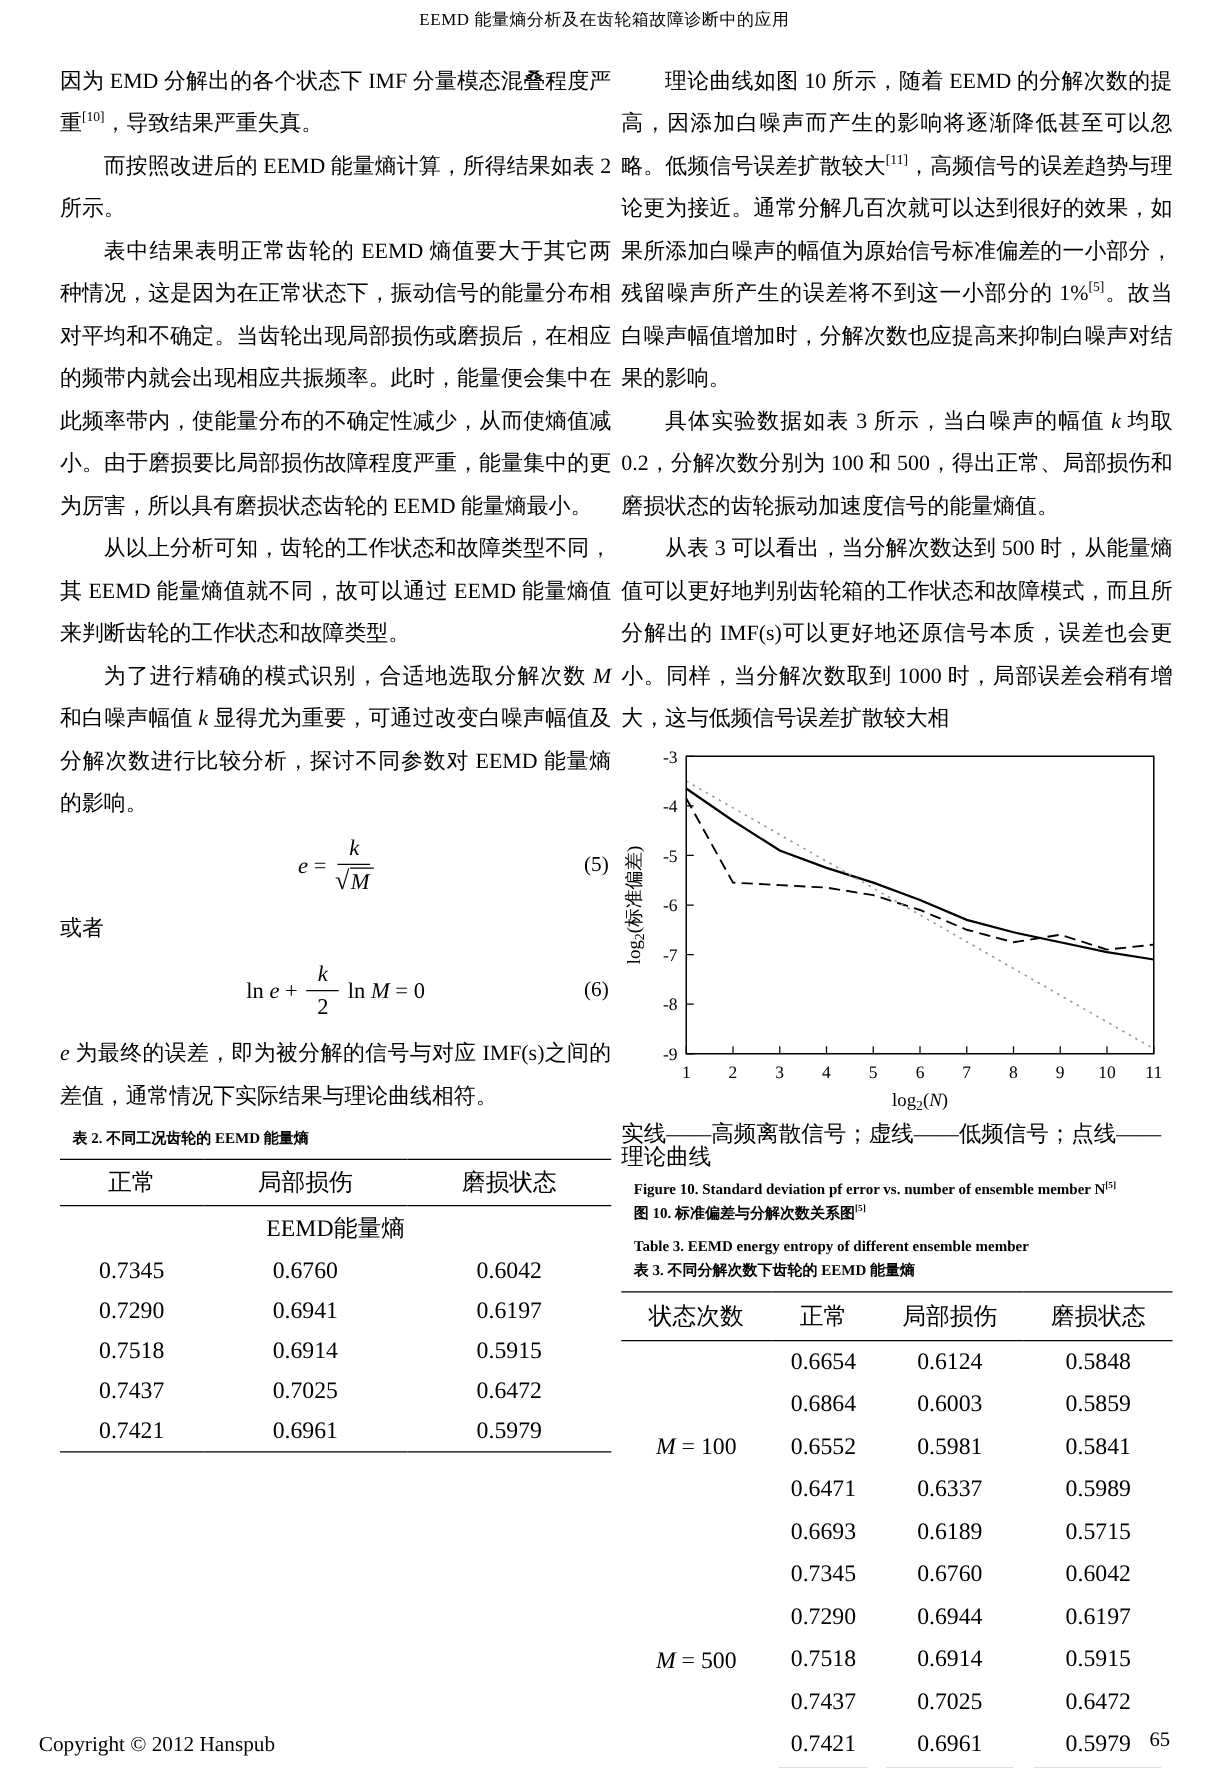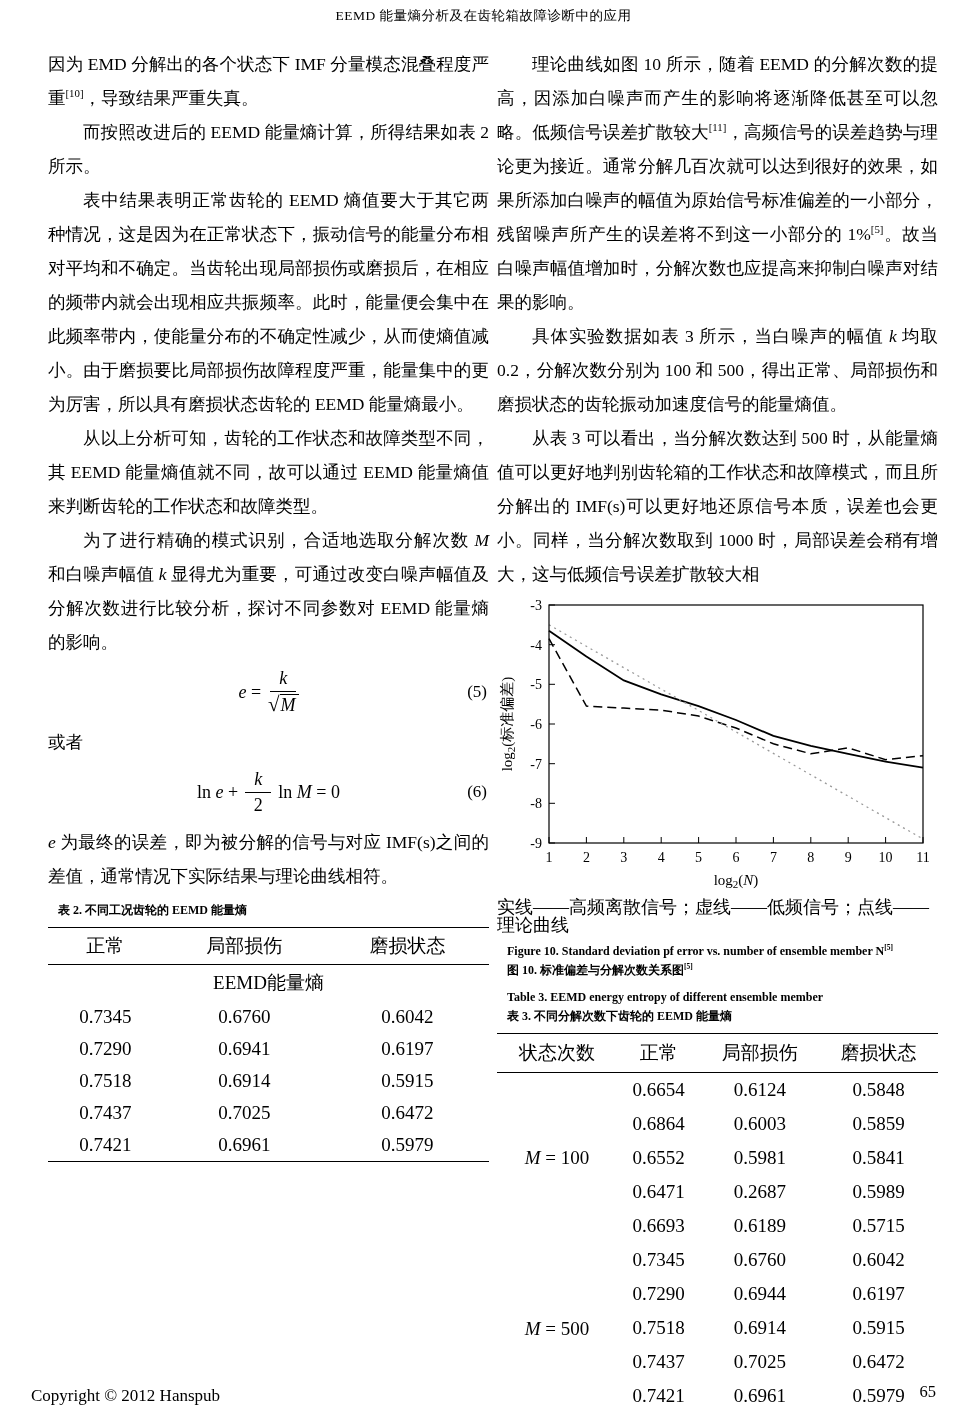--- a/index.html
+++ b/index.html
@@ -231,21 +231,21 @@
             <td class="num-cell">0.6003</td>
             <td class="num-cell">0.5859</td>
           </tr>
           <tr>
             <td class="num-cell">0.6552</td>
             <td class="num-cell">0.5981</td>
             <td class="num-cell">0.5841</td>
           </tr>
           <tr>
             <td class="num-cell">0.6471</td>
-            <td class="num-cell">0.2687</td>
+            <td class="num-cell">0.6337</td>
             <td class="num-cell">0.5989</td>
           </tr>
           <tr>
             <td class="num-cell">0.6693</td>
             <td class="num-cell">0.6189</td>
             <td class="num-cell">0.5715</td>
           </tr>
           <tr>
             <td rowspan="5" class="t3-label"><i>M</i> = 500</td>
             <td class="num-cell">0.7345</td>

